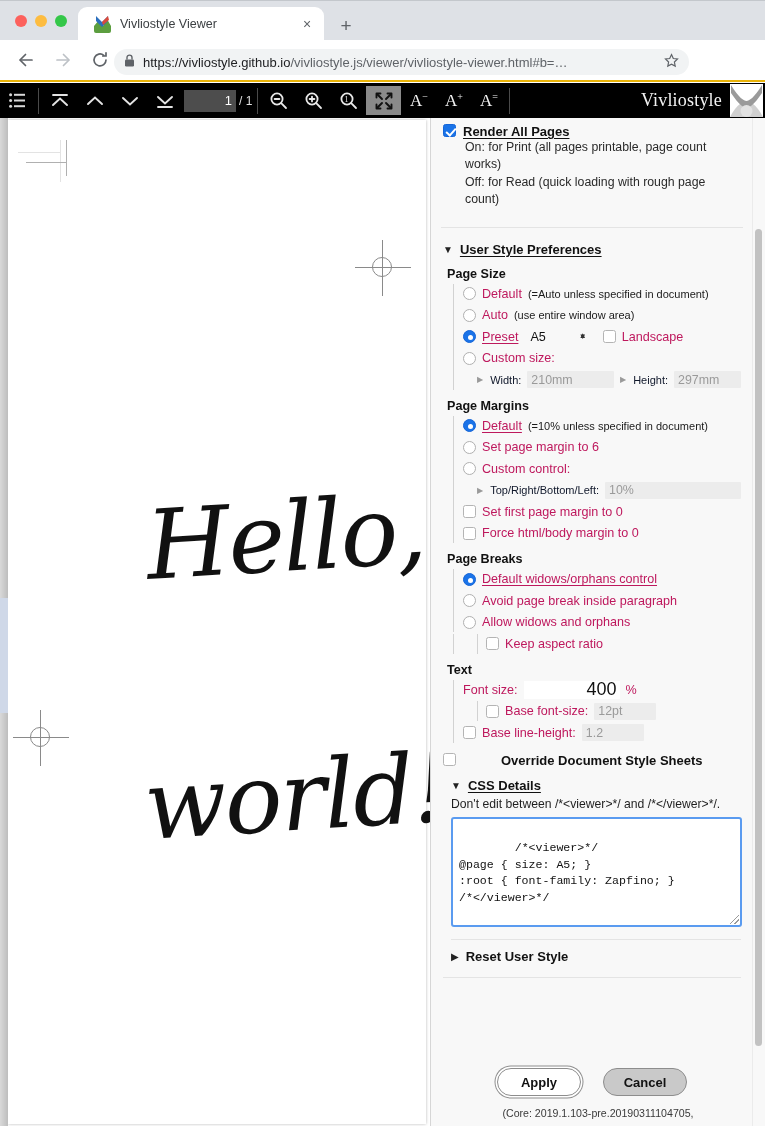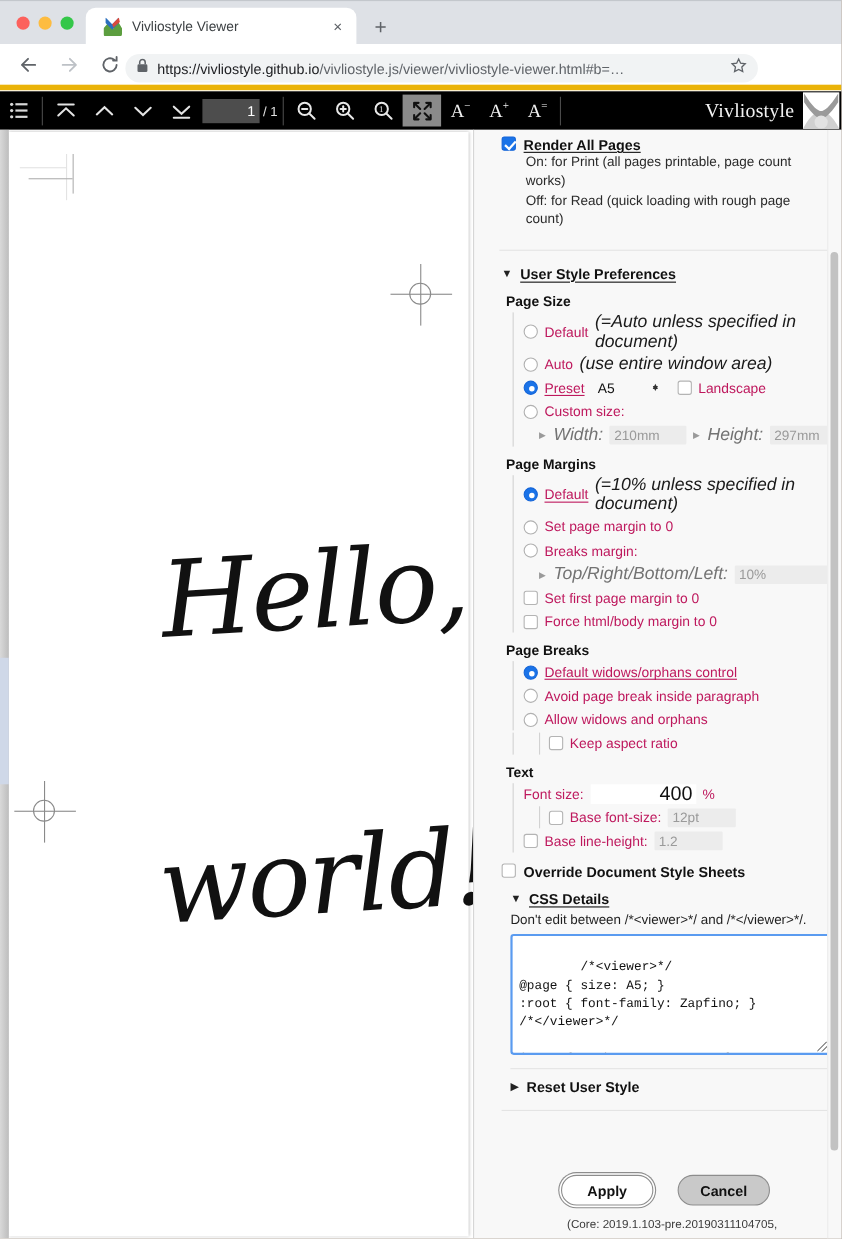--- a/index.html
+++ b/index.html
@@ -48,21 +48,21 @@
   }
   #newtab {
     position: absolute; left: 334px; top: 12px;
     width: 24px; height: 24px; color: #5f6368;
     display: flex; align-items: center; justify-content: center;
     font-size: 19px; line-height: 1; font-weight: 300;
   }
 
   #toolbar {
     position: absolute; left: 0; top: 40px; width: 765px; height: 42px;
-    background: #fff; border-bottom: 5px solid #eab308;
+    background: #fff; border-bottom: 2px solid #eab308;
     display: flex; align-items: center;
   }
   .navbtn {
     width: 30px; height: 30px; margin-left: 7px;
     display: flex; align-items: center; justify-content: center;
     color: #5f6368;
   }
   #back-btn { margin-left: 11px; }
   #omnibox {
     position: absolute; left: 114px; top: 9px; width: 575px; height: 26px;
@@ -164,21 +164,21 @@
   }
   #docword1 { left: 150px; top: 372px; font-size: 96px; transform: rotate(-3.5deg); transform-origin: left bottom; }
   #docword2 { left: 148px; top: 632px; font-size: 96px; transform: rotate(-3.5deg); transform-origin: left bottom; }
 
   
   #panel {
     position: absolute; left: 430px; top: 118px; width: 335px; height: 1008px;
     background: #f8f8f8; border-left: 1px solid #d6d6d6;
     font-size: 12.5px; color: #1a1a1a; overflow: hidden;
   }
-  #panel-scroll { position: absolute; left: 13px; top: 0; width: 322px; height: 1008px; overflow: hidden; }
+  #panel-scroll { position: absolute; left: 0; top: 0; width: 322px; height: 1008px; overflow: hidden; }
   #scrollbar-track {
     position: absolute; right: 0; top: 0; width: 13px; height: 1008px;
     background: #f8f8f8; border-left: 1px solid #ebebeb;
   }
   #scrollbar-thumb {
     position: absolute; right: 3px; top: 111px; width: 7px; height: 817px;
     background: #c2c2c2; border-radius: 4px;
   }
 
   .sect { padding: 0 12px; }
@@ -187,22 +187,22 @@
   .bold-link {
     font-weight: bold; font-size: 13px; color: #111;
     text-decoration: underline; text-underline-offset: 2px;
   }
   .desc { font-size: 12.3px; color: #2a2a2a; margin-left: 22px; line-height: 1.42; }
   .grouphdr { font-weight: bold; font-size: 12.6px; color: #111; margin: 9px 0 3px 4px; }
   .grouped { margin-left: 10px; border-left: 1px solid #d2d2d2; padding-left: 9px; }
   .row { display: flex; align-items: center; gap: 6px; min-height: 20px; margin: 1.5px 0; }
   .row .lbl { font-size: 12.6px; color: #be185d; }
   .row .lbl.u { text-decoration: underline; text-underline-offset: 2px; }
-  .row .sub { font-size: 16px; color: #1a1a1a; font-style: italic; }
-  .row .dim { color: #737373; }
+  .row .sub { font-size: 11px; color: #1a1a1a; }
+  .row .dim { color: #0f172a; }
 
   .radio {
     width: 13px; height: 13px; border-radius: 50%; flex: 0 0 auto;
     border: 1px solid #b0b0b0; background: #fff; position: relative;
   }
   .radio.on { background: #1a73e8; border-color: #1565d8; }
   .radio.on::after {
     content: ""; position: absolute; left: 4px; top: 4px;
     width: 5px; height: 5px; border-radius: 50%; background: #fff;
   }
@@ -544,25 +544,25 @@
 
         <div class="grouphdr">Page Margins</div>
         <div class="grouped">
           <div class="row">
             <span class="radio on"></span>
             <span class="lbl u">Default</span>
             <span class="sub">(=10% unless specified in document)</span>
           </div>
           <div class="row">
             <span class="radio"></span>
-            <span class="lbl">Set page margin to 0</span>
+            <span class="lbl">Set page margin to 6</span>
           </div>
           <div class="row">
             <span class="radio"></span>
-            <span class="lbl">Breaks margin:</span>
+            <span class="lbl">Custom control:</span>
           </div>
           <div class="row" style="margin-left:14px;">
             <span class="tinytri">▶</span>
             <span class="sub dim">Top/Right/Bottom/Left:</span>
             <span class="txtin disabled" style="width:157px;">10%</span>
           </div>
           <div class="row">
             <span class="check"></span>
             <span class="lbl">Set first page margin to 0</span>
           </div>
@@ -611,21 +611,21 @@
             <span class="check"></span>
             <span class="lbl">Base line-height:</span>
             <span class="txtin disabled" style="width:62px;">1.2</span>
           </div>
         </div>
       </div>
 
       <div class="sect" style="margin-top:10px;">
         <div class="hdr-row">
           <span class="check"></span>
-          <span style="font-weight:bold;font-size:13px;color:#111;">Override Document Style Sheets</span>
+          <span style="font-weight:bold;font-size:13px;color:#111;margin-left:38px;">Override Document Style Sheets</span>
         </div>
       </div>
 
       <div class="sect" style="margin-top:10px;padding-left:20px;">
         <div class="hdr-row">
           <span style="font-size:10px;color:#222;line-height:16px;">▼</span>
           <span class="bold-link">CSS Details</span>
         </div>
         <div style="font-size:12.2px;color:#1f1f1f;margin-top:3px;">Don't edit between /*&lt;viewer&gt;*/ and /*&lt;/viewer&gt;*/.</div>
       </div>

